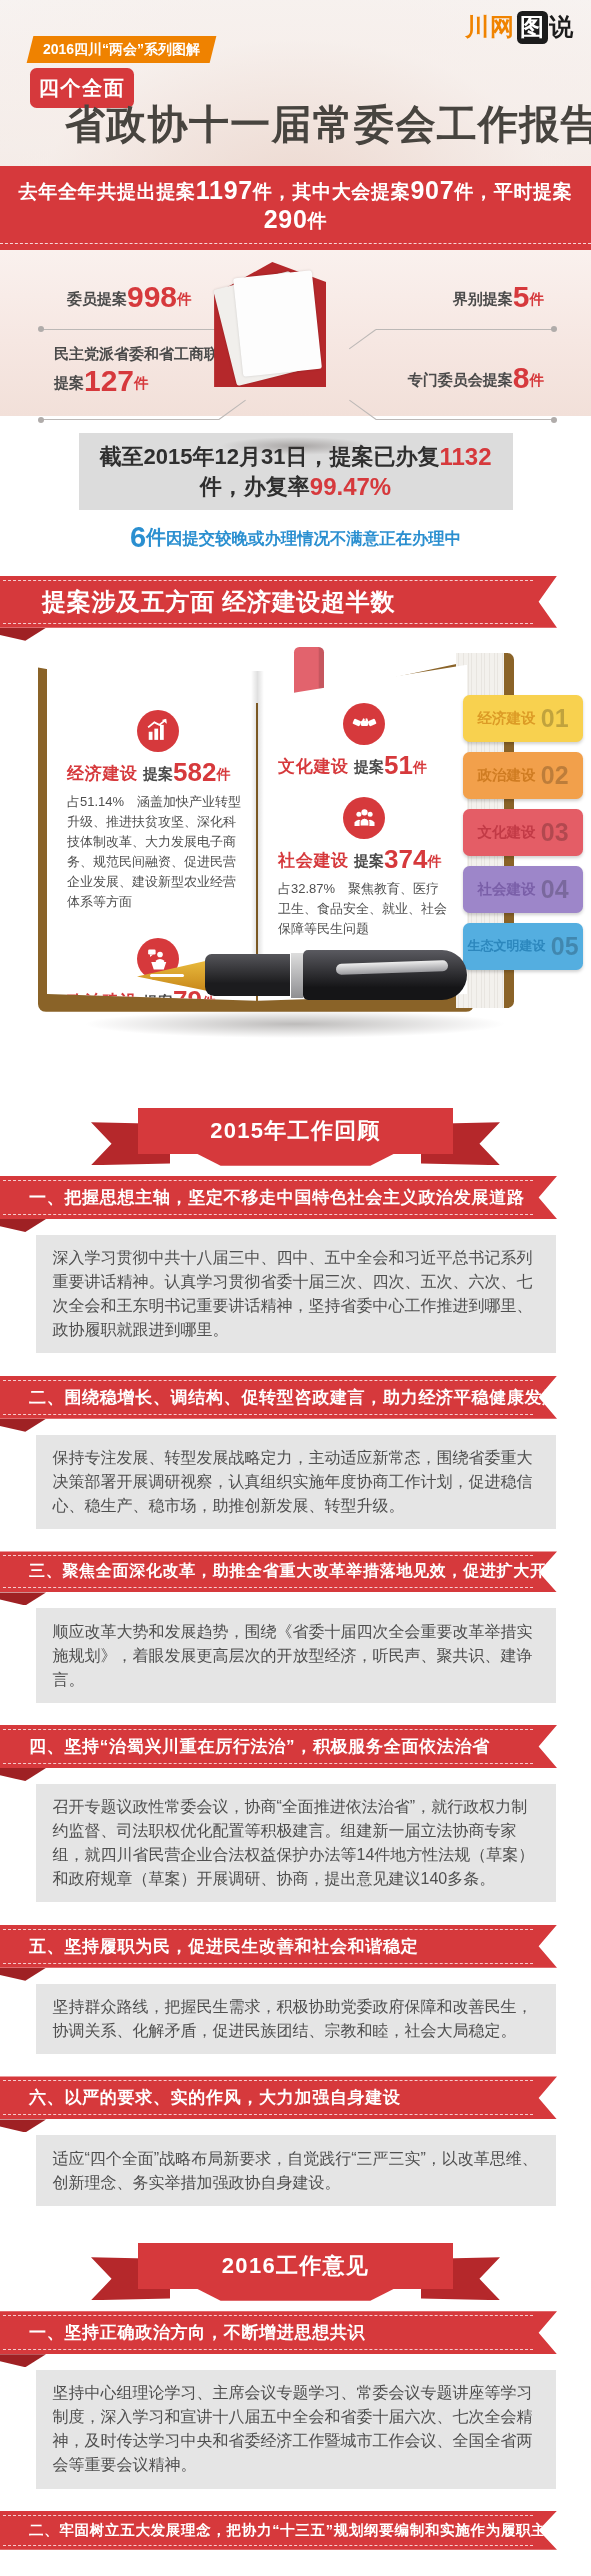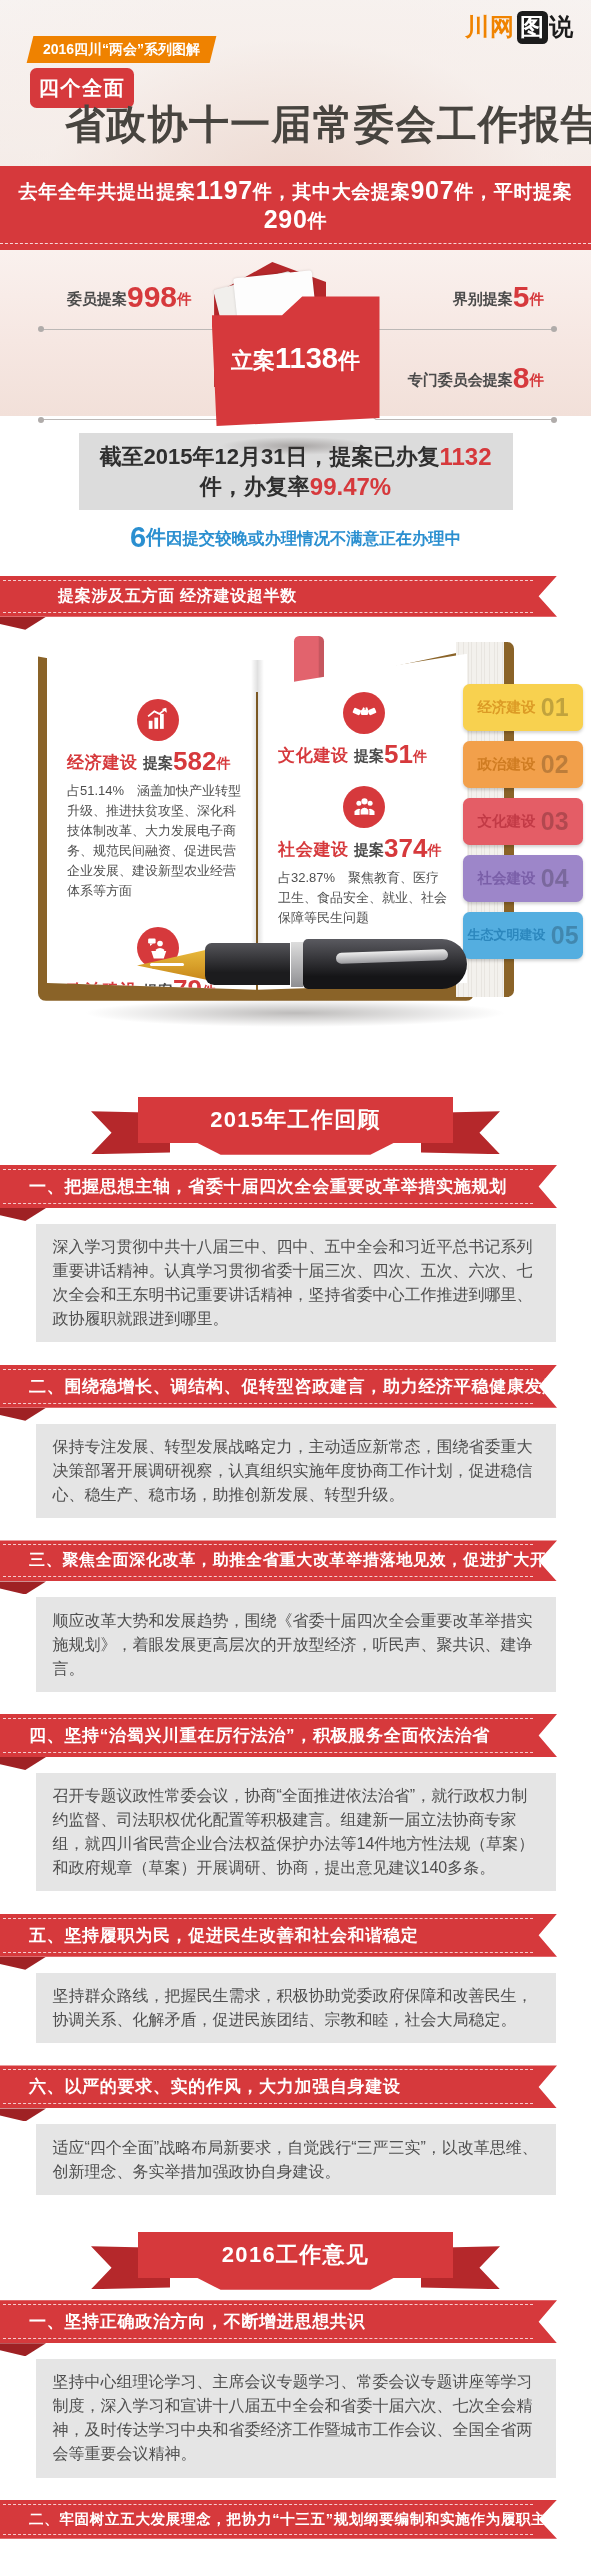--- a/index.html
+++ b/index.html
@@ -187,46 +187,45 @@
   <div class="dot dot-tr"></div>
   <div class="dot dot-bl"></div>
   <div class="dot dot-br"></div>
 
   <div class="stat stat-tl">
     <span class="lbl">委员提案</span><span class="n">998</span><span class="u">件</span>
   </div>
   <div class="stat stat-tr">
     <span class="lbl">界别提案</span><span class="n">5</span><span class="u">件</span>
   </div>
+  <div class="stat stat-bl">
+    <span class="lbl">民主党派省委和省工商联</span><br>
+    <span class="lbl">提案</span><span class="n">127</span><span class="u">件</span>
+  </div>
   <div class="stat stat-br">
     <span class="lbl">专门委员会提案</span><span class="n">8</span><span class="u">件</span>
   </div>
 
   <div class="folder">
     <div class="back"></div>
     <div class="paper1"></div>
     <div class="paper2"></div>
-    <div class="front">
-      <div class="txt">
-        <span>立案</span><span class="n">1138</span><span>件</span>
-      </div>
-    </div>
   </div>
   <div class="folder-shadow"></div>
 </div>
 
 <div class="gray-banner">
   <span class="t">截至2015年12月31日，提案已办复</span><span class="n">1132</span><span class="t">件，办复率</span><span class="n">99.47%</span>
 </div>
 <div class="pending">
   <span class="big">6</span><span class="u">件</span><span>因提交较晚或办理情况不满意正在办理中</span>
 </div>
 
 <div class="ribbon-wrap">
-  <div class="ribbon" style="font-size:16px; padding-left:58px;">提案涉及五方面 经济建设超半数</div>
+  <div class="ribbon" style="font-size:24px; padding-left:42px;">提案涉及五方面 经济建设超半数</div>
   <div class="fold"></div>
 </div>
 
 <div class="book-sec">
   <div class="cover"></div>
   <div class="bookmark"></div>
   <div class="standing"></div>
 
   <div class="page pageL">
     <div class="area">
@@ -344,21 +343,21 @@
 </div>
 
 <div class="cbanner">
   <div class="wingL"></div>
   <div class="wingR"></div>
   <div class="base"></div>
   <div class="bar">2015年工作回顾</div>
 </div>
 
 <div class="ribbon-wrap">
-  <div class="ribbon">一、把握思想主轴，省委十届四次全会重要改革举措实施规划</div>
+  <div class="ribbon">一、把握思想主轴，坚定不移走中国特色社会主义政治发展道路</div>
   <div class="fold"></div>
 </div>
 <div class="sec-body">深入学习贯彻中共十八届三中、四中、五中全会和习近平总书记系列重要讲话精神。认真学习贯彻省委十届三次、四次、五次、六次、七次全会和王东明书记重要讲话精神，坚持省委中心工作推进到哪里、政协履职就跟进到哪里。</div>
 
 <div class="ribbon-wrap">
   <div class="ribbon">二、围绕稳增长、调结构、促转型咨政建言，助力经济平稳健康发展</div>
   <div class="fold"></div>
 </div>
 <div class="sec-body">保持专注发展、转型发展战略定力，主动适应新常态，围绕省委重大决策部署开展调研视察，认真组织实施年度协商工作计划，促进稳信心、稳生产、稳市场，助推创新发展、转型升级。</div>
 

